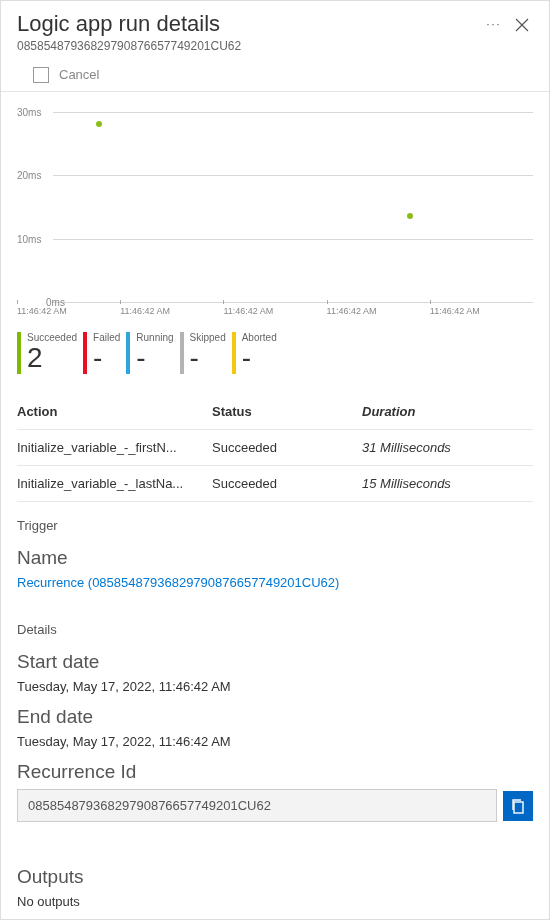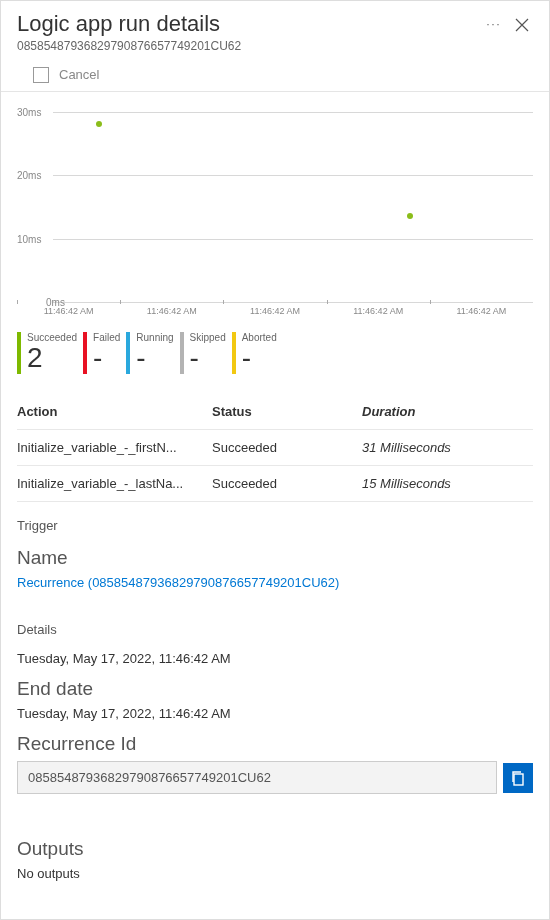--- a/index.html
+++ b/index.html
@@ -97,21 +97,20 @@
       position: absolute;
       width: 6px;
       height: 6px;
       background: #8bbd1a;
       border-radius: 50%;
       transform: translate(-50%, -50%);
     }
     .x-axis {
       display: flex;
       margin-top: 4px;
-      text-align: center;
     }
     .x-tick {
       flex: 1;
       font-size: 9px;
       color: #888;
       position: relative;
     }
     .x-tick::before {
       content: '';
       position: absolute;
@@ -307,20 +306,21 @@
     </div>
 
     <div class="section">
       <div class="section-heading">Trigger</div>
       <div class="field-label">Name</div>
       <div class="link">Recurrence (08585487936829790876657749201CU62)</div>
     </div>
 
     <div class="section">
       <div class="section-heading">Details</div>
+      <div class="field-label">Start date</div>
       <div class="value">Tuesday, May 17, 2022, 11:46:42 AM</div>
       <div class="field-label">End date</div>
       <div class="value">Tuesday, May 17, 2022, 11:46:42 AM</div>
       <div class="field-label">Recurrence Id</div>
       <div class="corr-row">
         <input class="corr-input" readonly="" value="08585487936829790876657749201CU62" style="">
         <div class="copy-btn">
           <svg width="16" height="16" viewBox="0 0 16 16">
               <rect x="4" y="4" width="9" height="11" stroke-width="1.4"></rect>
               <path d="M3 12 V2 H11" stroke-width="1.4"></path>

